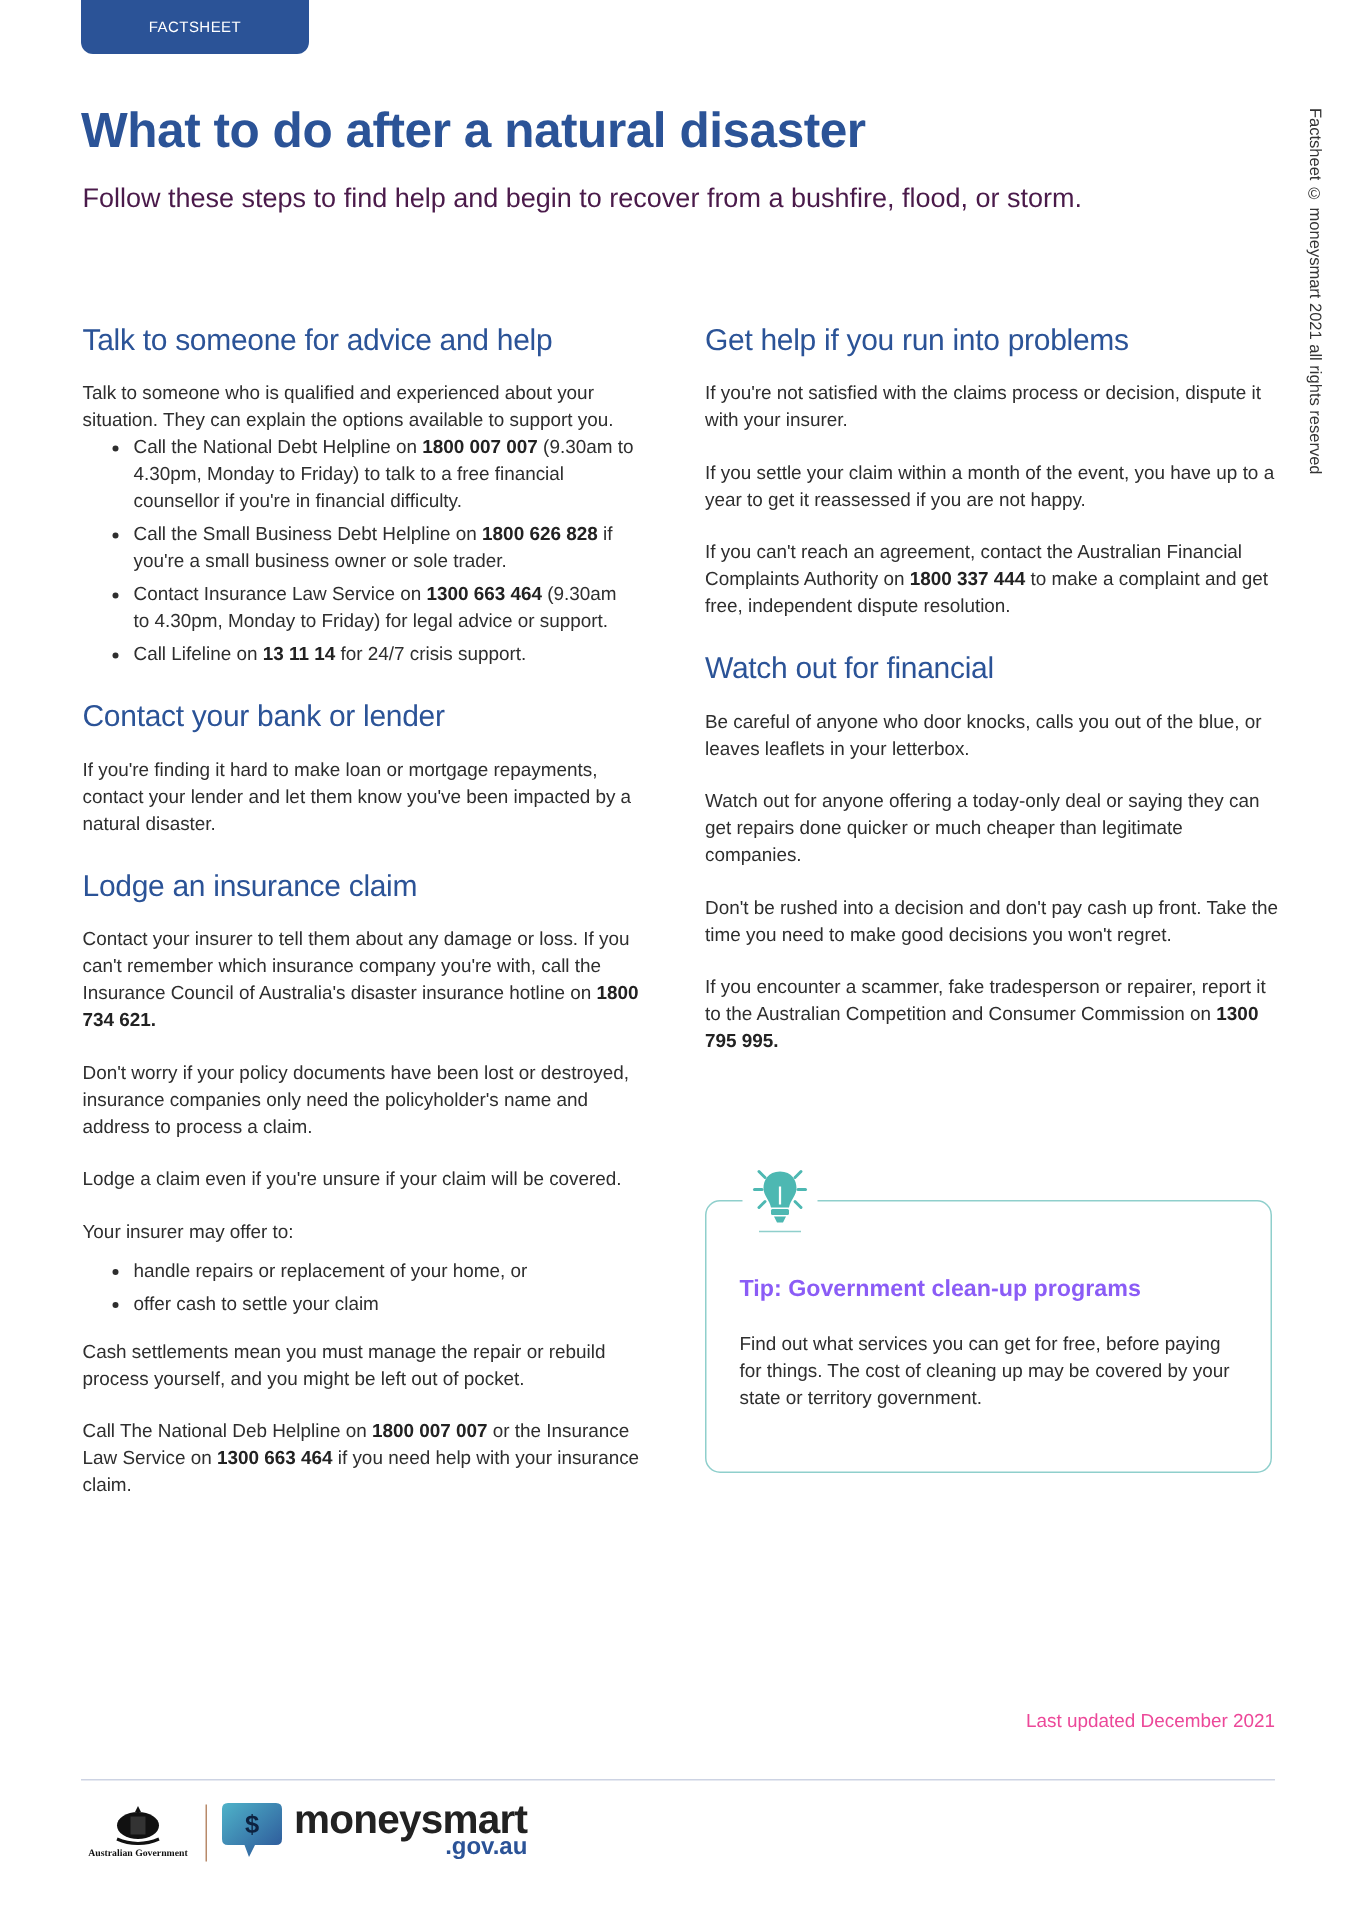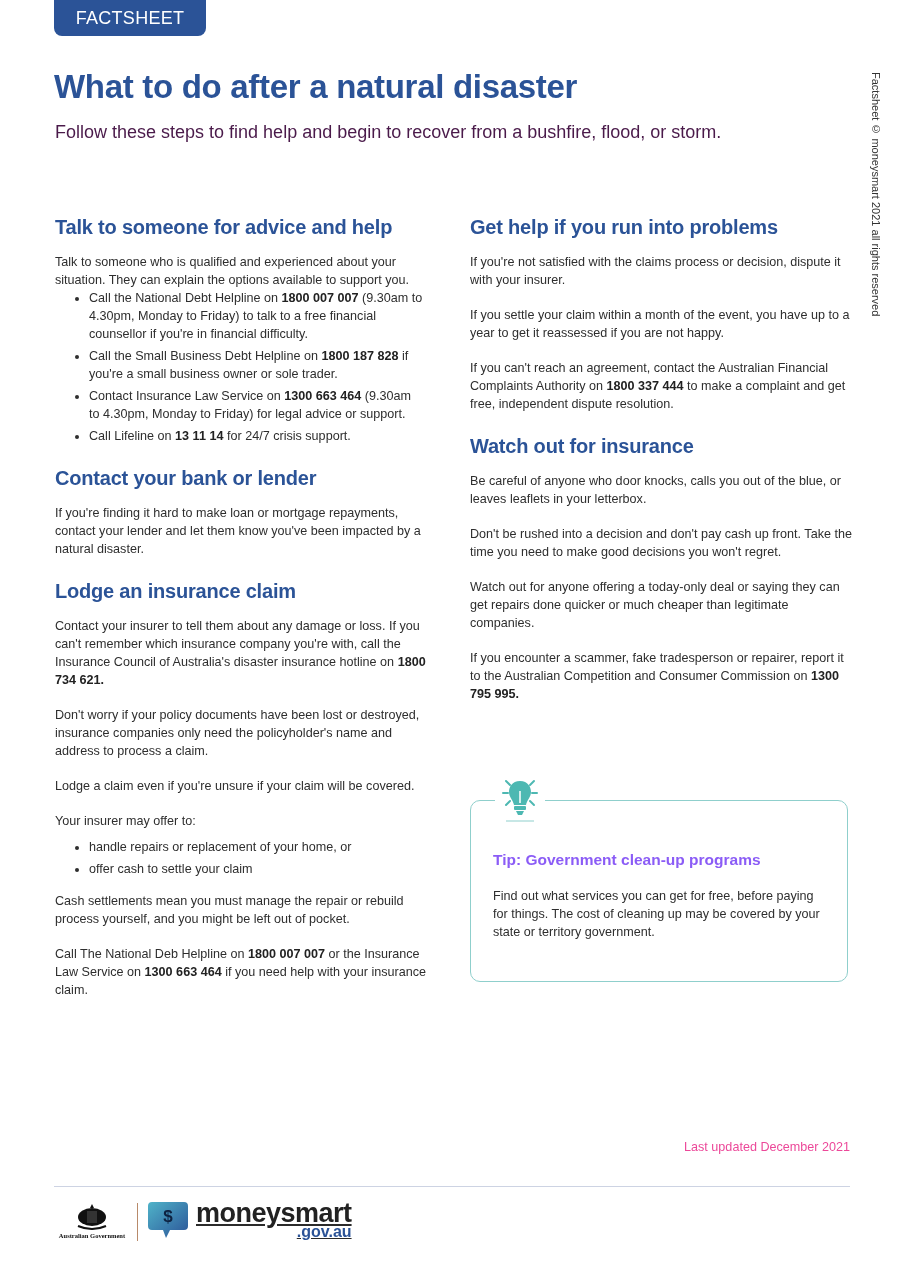--- a/index.html
+++ b/index.html
@@ -3,41 +3,41 @@
 <meta charset="utf-8">
 <style>
   html, body { margin: 0; padding: 0; background: #ffffff; }
   body {
     width: 905px; height: 1280px; position: relative; overflow: hidden;
     font-family: "Liberation Sans", sans-serif; color: #2b2b2b;
   }
   .badge {
     position: absolute; left: 54px; top: 0; width: 152px; height: 36px;
     background: #2b5397; color: #fff; border-radius: 0 0 8px 8px;
-    font-size: 18px; letter-spacing: 0.3px;
+    font-size: 10px; letter-spacing: 0.3px;
     display: flex; align-items: center; justify-content: center;
   }
   .title {
     position: absolute; left: 54px; top: 68px; margin: 0;
     font-size: 33px; font-weight: bold; color: #2b5397; letter-spacing: -0.3px;
   }
   .subtitle {
     position: absolute; left: 55px; top: 123px; margin: 0;
     font-size: 18px; color: #4a1a4a;
   }
   .side-note {
     position: absolute; left: 870px; top: 72px;
     writing-mode: vertical-rl; font-size: 11px; color: #333;
     white-space: nowrap;
   }
   .col { position: absolute; width: 382px; }
   .col.left { left: 55px; top: 216px; }
   .col.right { left: 470px; top: 216px; }
   h2 {
-    margin: 0 0 14px 0; font-size: 20px; font-weight: bold; color: #2b5397;
+    margin: 0 0 14px 0; font-size: 20px; font-weight: normal; color: #2b5397;
     letter-spacing: -0.2px;
   }
   p { margin: 0 0 17px 0; font-size: 12.6px; line-height: 18px; color: #2e2e2e; }
   p.tight { margin-bottom: 0; }
   ul { margin: 0 12px 14px 0; padding-left: 34px; }
   li { font-size: 12.6px; line-height: 18px; margin-bottom: 4px; color: #2e2e2e; }
   b { font-weight: bold; color: #222; }
   .section { margin-bottom: 22px; }
 
   .tip {
@@ -61,42 +61,42 @@
     position: absolute; left: 54px; top: 1186px; width: 796px; height: 1px;
     background: #cdd3e3;
   }
   .gov-logo {
     position: absolute; left: 54px; top: 1202px; width: 76px; height: 42px;
     display: flex; flex-direction: column; align-items: center;
   }
   .gov-label { font-family: "Liberation Serif", serif; font-size: 6.5px; font-weight: bold; color: #111; margin-top: 2px; }
   .logo-divider { position: absolute; left: 137px; top: 1203px; width: 1px; height: 38px; background: #b88a6a; }
   .ms-logo { position: absolute; left: 146px; top: 1200px; display: flex; align-items: flex-start; }
-  .ms-text { margin-left: 6px; line-height: 1; text-decoration: underline; }
+  .ms-text { margin-left: 6px; line-height: 1; }
   .ms-name { font-size: 27px; font-weight: bold; color: #222; letter-spacing: -0.5px; display: block; }
   .ms-domain { font-size: 16px; font-weight: bold; color: #2b5397; display: block; text-align: right; margin-top: -3px; }
   .last-updated {
     position: absolute; right: 55px; top: 1140px; font-size: 12.6px; color: #ec4899;
   }
 </style>
 </head>
 <body>
 
 <div class="badge">FACTSHEET</div>
 <h1 class="title">What to do after a natural disaster</h1>
 <p class="subtitle">Follow these steps to find help and begin to recover from a bushfire, flood, or storm.</p>
 <div class="side-note">Factsheet © moneysmart 2021 all rights reserved</div>
 
 <div class="col left">
   <div class="section">
     <h2>Talk to someone for advice and help</h2>
     <p class="tight">Talk to someone who is qualified and experienced about your situation. They can explain the options available to support you.</p>
     <ul>
       <li><span>Call the National Debt Helpline on </span><b>1800 007 007</b><span> (9.30am to 4.30pm, Monday to Friday) to talk to a free financial counsellor if you're in financial difficulty.</span></li>
-      <li><span>Call the Small Business Debt Helpline on </span><b>1800 187 828</b><span> if you're a small business owner or sole trader.</span></li>
+      <li><span>Call the Small Business Debt Helpline on </span><b>1800 626 828</b><span> if you're a small business owner or sole trader.</span></li>
       <li><span>Contact Insurance Law Service on </span><b>1300 663 464</b><span> (9.30am to 4.30pm, Monday to Friday) for legal advice or support.</span></li>
       <li><span>Call Lifeline on </span><b>13 11 14</b><span> for 24/7 crisis support.</span></li>
     </ul>
   </div>
 
   <div class="section">
     <h2>Contact your bank or lender</h2>
     <p>If you're finding it hard to make loan or mortgage repayments, contact your lender and let them know you've been impacted by a natural disaster.</p>
   </div>
 
@@ -117,24 +117,24 @@
 
 <div class="col right">
   <div class="section">
     <h2>Get help if you run into problems</h2>
     <p>If you're not satisfied with the claims process or decision, dispute it with your insurer.</p>
     <p>If you settle your claim within a month of the event, you have up to a year to get it reassessed if you are not happy.</p>
     <p><span>If you can't reach an agreement, contact the Australian Financial Complaints Authority on </span><b>1800 337 444</b><span> to make a complaint and get free, independent dispute resolution.</span></p>
   </div>
 
   <div class="section">
-    <h2>Watch out for insurance</h2>
+    <h2>Watch out for financial</h2>
     <p>Be careful of anyone who door knocks, calls you out of the blue, or leaves leaflets in your letterbox.</p>
+    <p>Watch out for anyone offering a today-only deal or saying they can get repairs done quicker or much cheaper than legitimate companies.</p>
     <p>Don't be rushed into a decision and don't pay cash up front. Take the time you need to make good decisions you won't regret.</p>
-    <p>Watch out for anyone offering a today-only deal or saying they can get repairs done quicker or much cheaper than legitimate companies.</p>
     <p><span>If you encounter a scammer, fake tradesperson or repairer, report it to the Australian Competition and Consumer Commission on </span><b>1300 795 995.</b></p>
   </div>
 </div>
 
 <div class="tip">
   <div class="tip-icon-wrap">
     <svg width="46" height="50" viewBox="0 0 46 50">
       <g stroke="#4db8b2" stroke-width="2" stroke-linecap="round">
         <line x1="6" y1="16" x2="11" y2="16"></line>
         <line x1="35" y1="16" x2="40" y2="16"></line>

